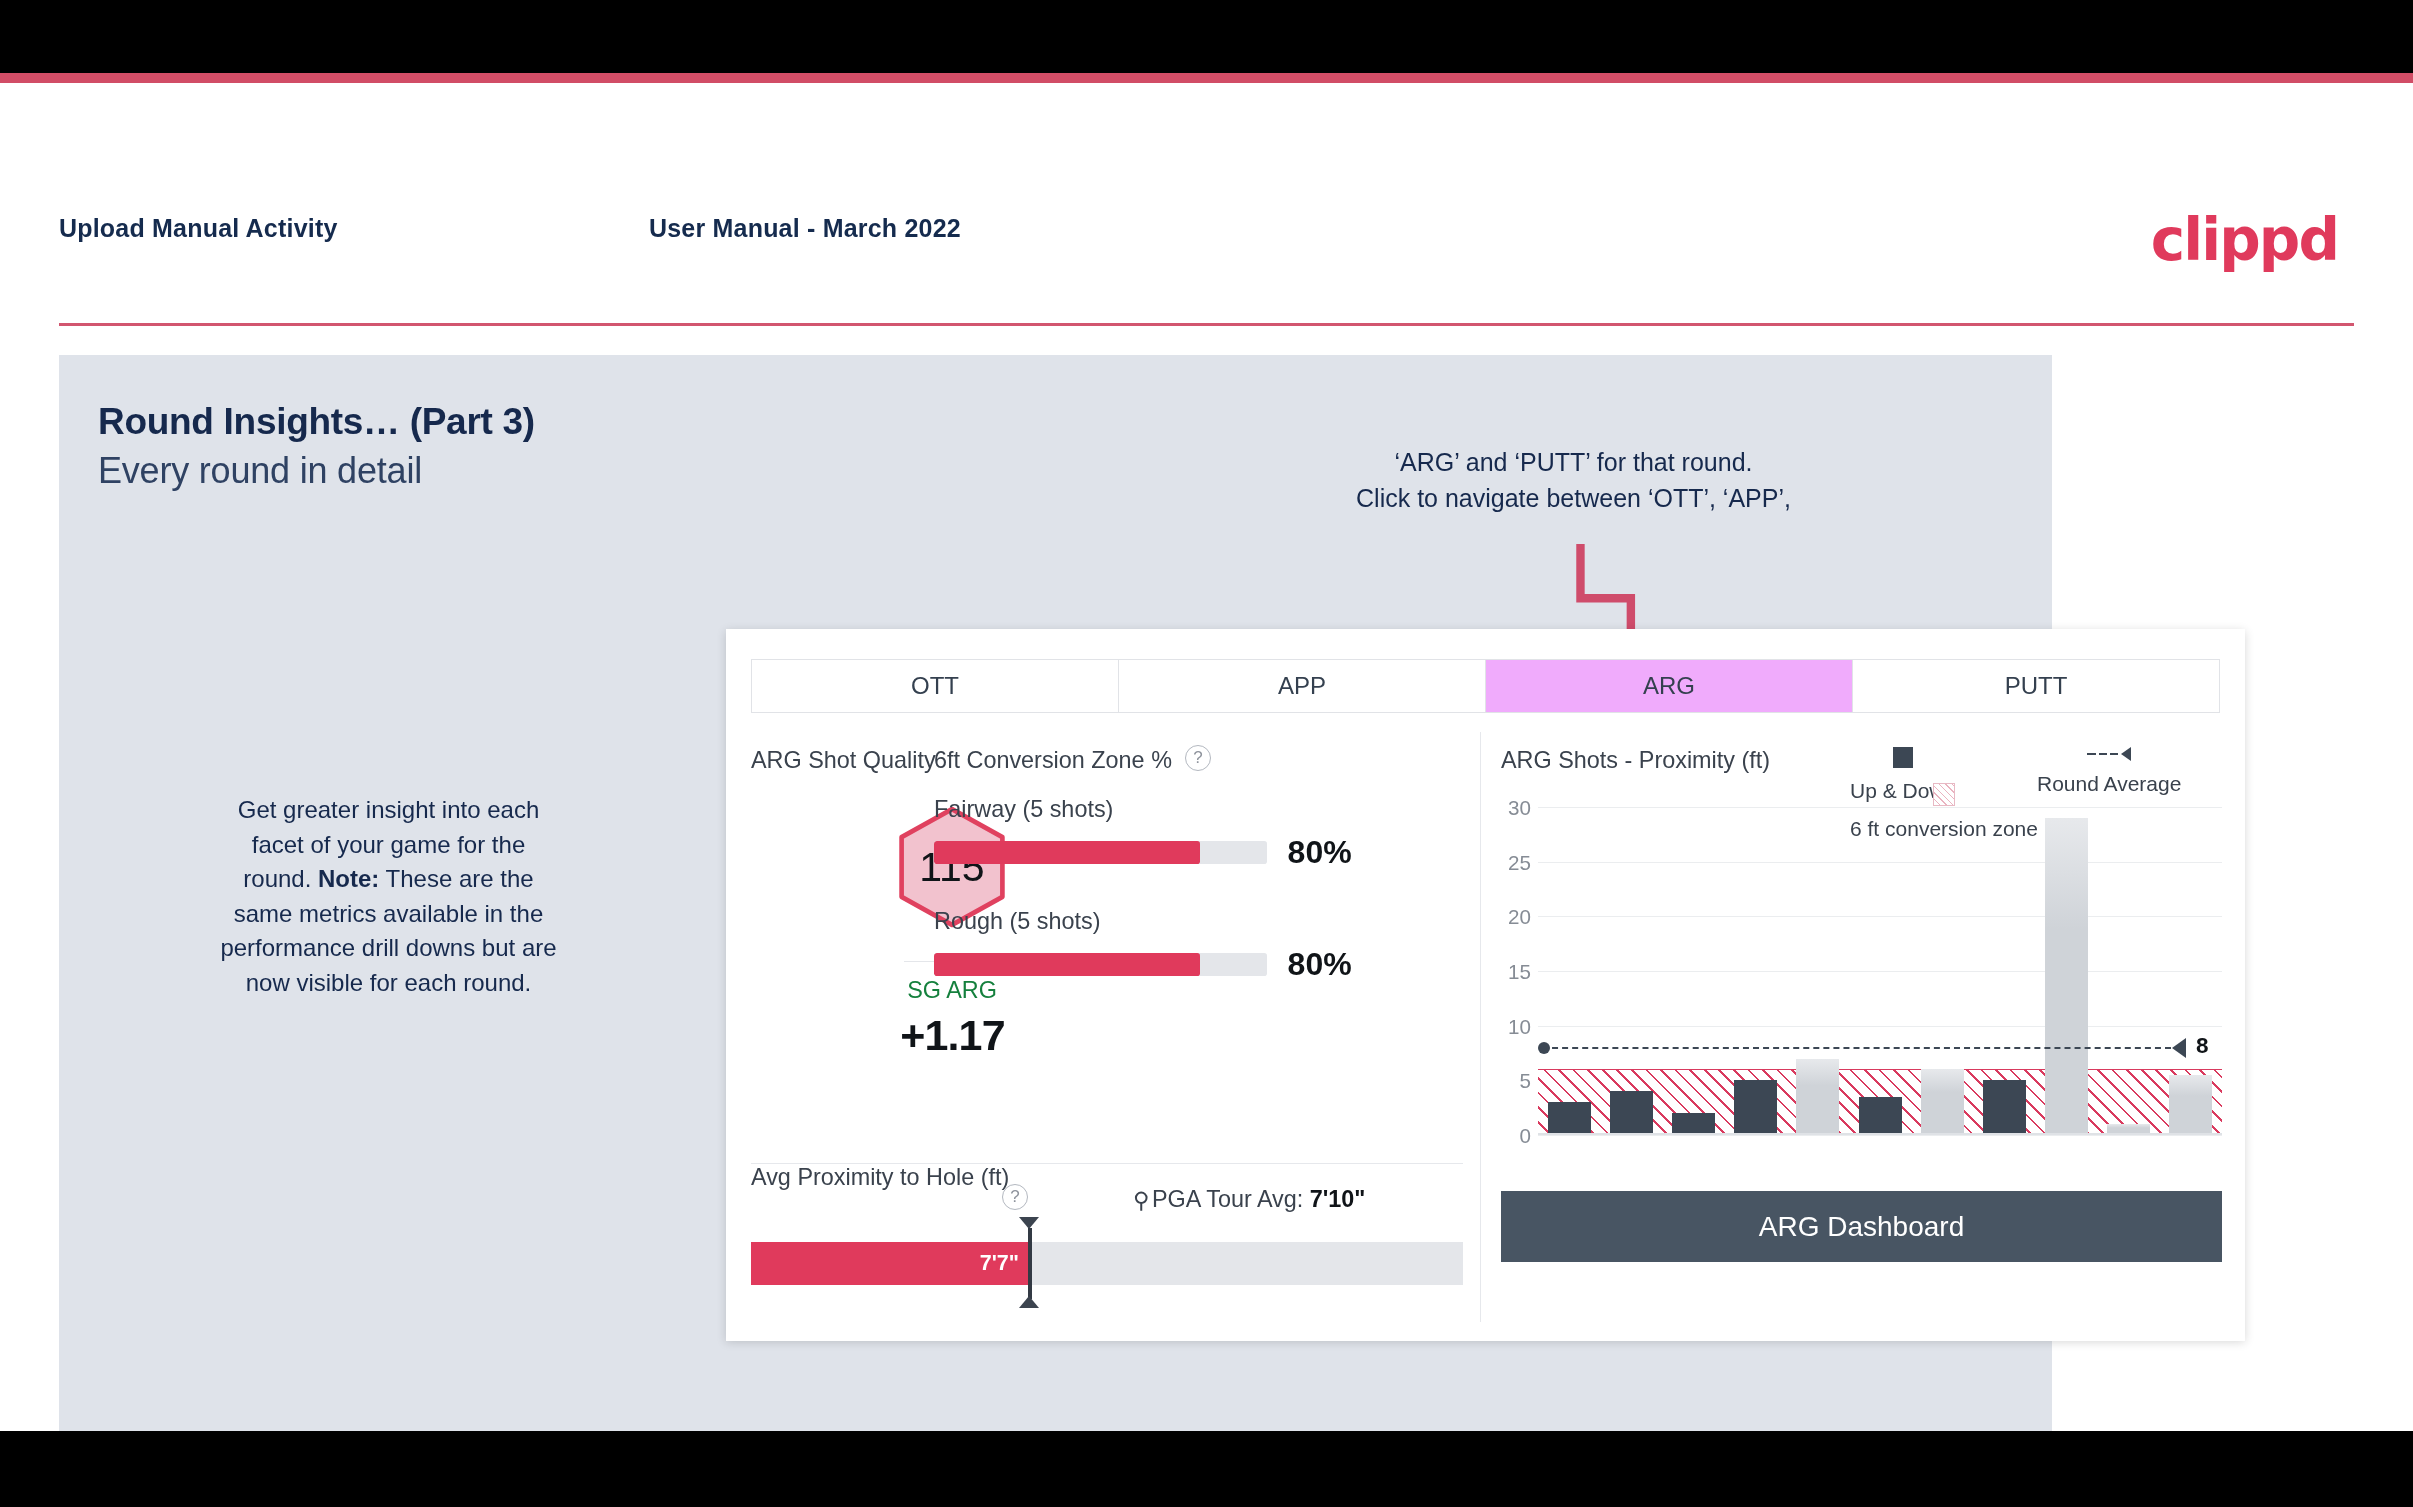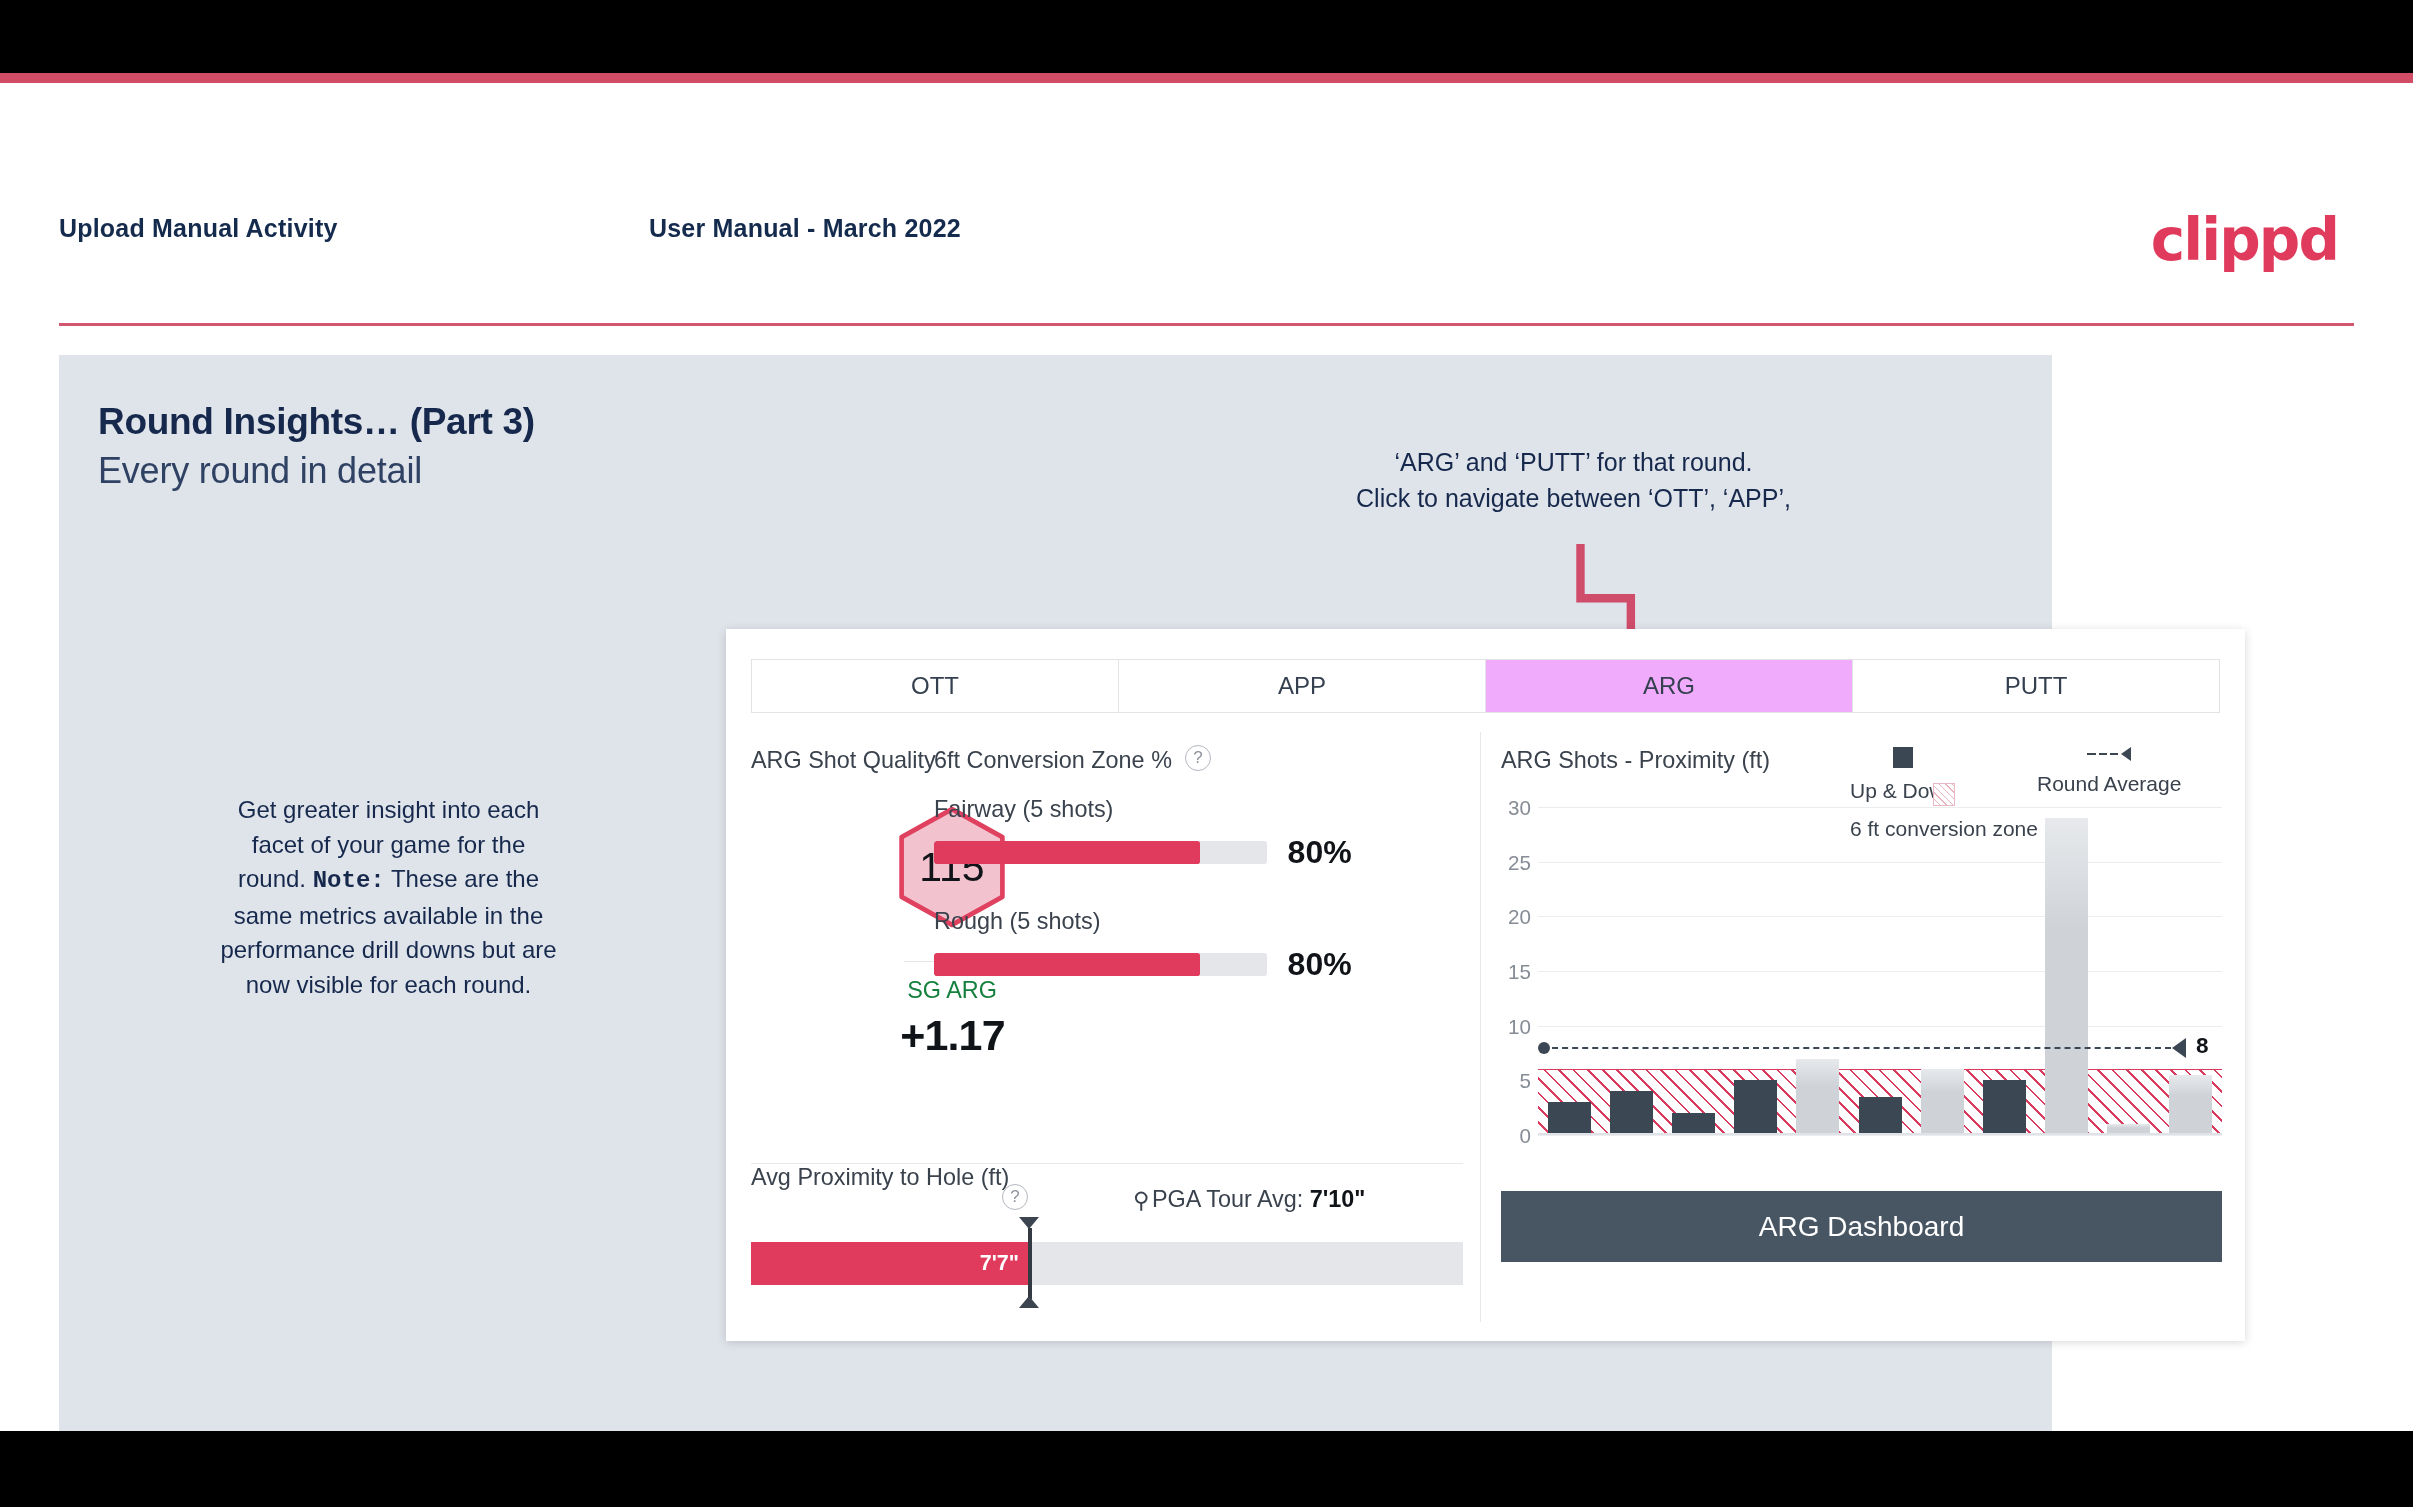--- a/index.html
+++ b/index.html
@@ -21,21 +21,21 @@
   .panel{position:absolute;left:59px;top:272px;width:1993px;height:1086px;background:#dfe3ea;}
 
   .title1{position:absolute;left:98px;top:318px;font-size:37px;font-weight:700;color:#16294d;letter-spacing:-0.3px;}
   .title2{position:absolute;left:98px;top:367px;font-size:36px;font-weight:400;color:#2f4263;letter-spacing:-0.2px;}
 
   .callout{position:absolute;left:1302px;top:362px;width:543px;text-align:center;font-size:25px;line-height:1.42;color:#16294d;font-weight:400;}
 
   .arrow-svg{position:absolute;left:1573px;top:457px;}
 
   .leftcopy{position:absolute;left:220px;top:710px;width:337px;text-align:center;font-size:24px;line-height:1.44;color:#16294d;}
-  .leftcopy b{font-weight:700;font-family:Liberation Mono, monospace;}
+  .leftcopy b{font-weight:700;}
 
   .footer{position:absolute;left:61px;top:1379px;font-size:19.7px;color:#9aa0ab;}
 
   
   .card{position:absolute;left:726px;top:546px;width:1519px;height:712px;background:#fff;box-shadow:0 1.9px 9.4px rgba(0,0,0,.16);}
 
   .tabs{position:absolute;left:25px;top:30px;width:1469px;height:54px;display:flex;border:0.9px solid #e1e3e7;box-sizing:border-box;background:#fff;}
   .tab{flex:1;display:flex;align-items:center;justify-content:center;font-size:24px;color:#34404f;border-right:0.9px solid #e1e3e7;background:#fff;}
   .tab:last-child{border-right:none;}
   .tab.active{background:#f0abfc;}

